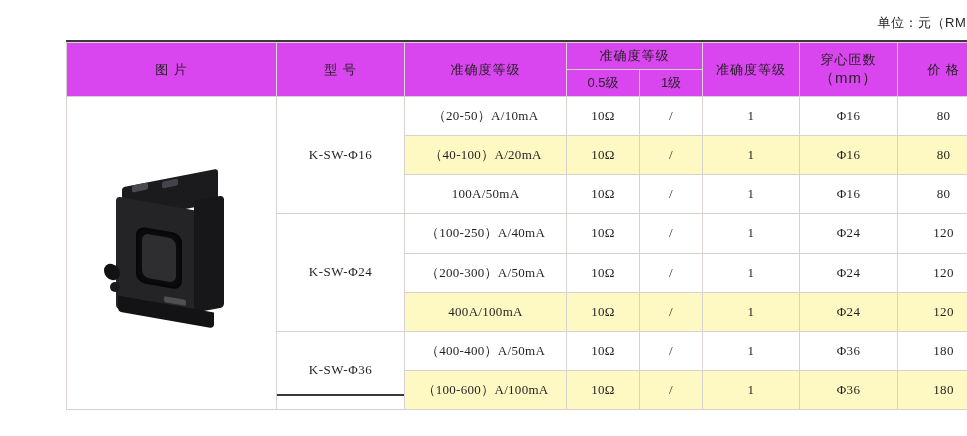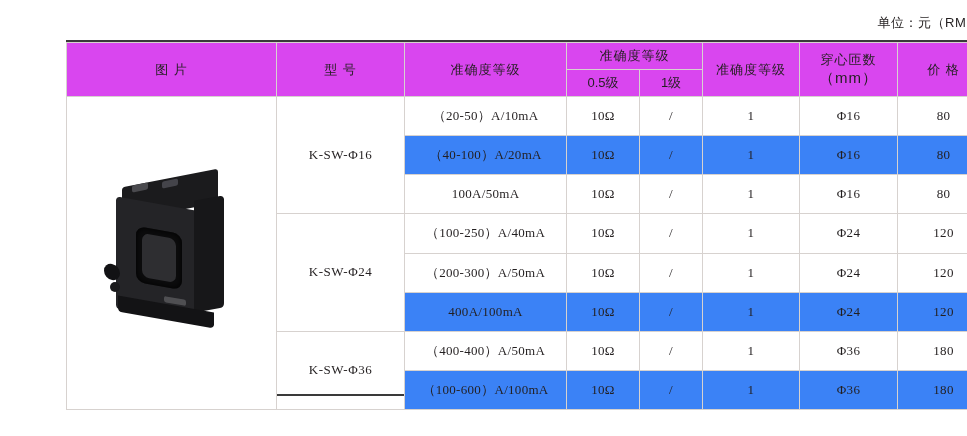--- a/index.html
+++ b/index.html
@@ -80,21 +80,21 @@
     font-size: 15px;
     line-height: 1.25;
   }
   tbody td {
     height: 38px;
     font-size: 13px;
     letter-spacing: 0.3px;
     font-family: Liberation Serif, serif;
   }
   tbody tr.shaded td {
-    background: #3b82f6;
+    background: #fef9c3;
   }
   td.model {
     font-size: 13.5px;
     letter-spacing: 0.5px;
   }
   td.photo-cell {
     background: #ffffff;
     padding: 0;
     position: relative;
   }

